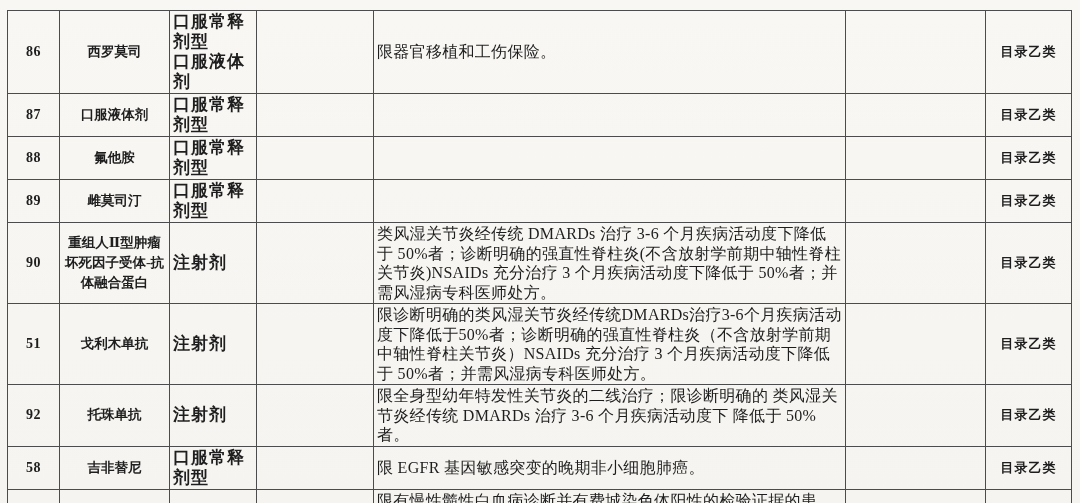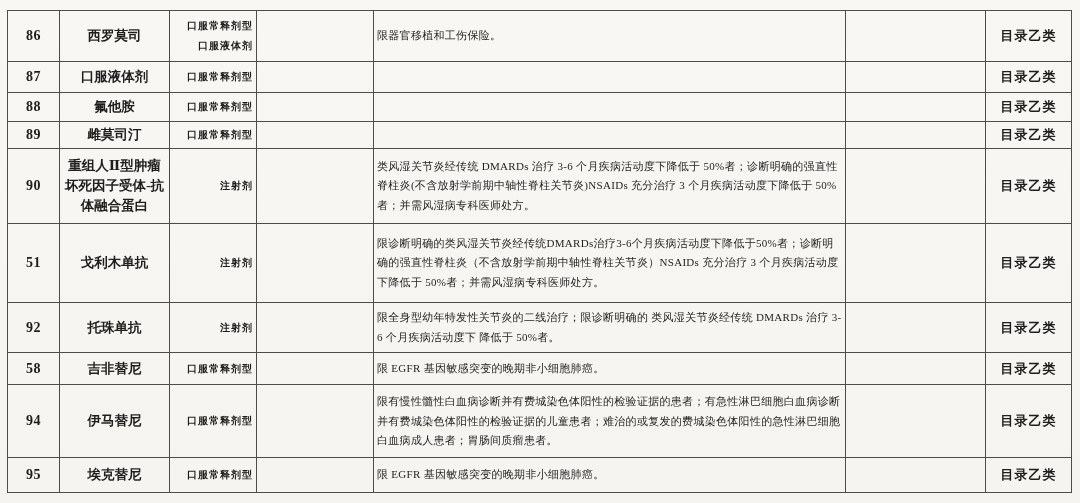--- a/index.html
+++ b/index.html
@@ -41,30 +41,30 @@
     letter-spacing: 0.5px;
   }
   td.c-name {
     text-align: center;
     font-size: 13.5px;
     font-weight: 600;
     line-height: 20px;
     padding: 1px 2px;
   }
   td.c-form {
-    text-align: right;
-    font-size: 10px;
+    text-align: left;
+    font-size: 17px;
     font-weight: 600;
     line-height: 20px;
     white-space: pre-line;
     letter-spacing: 1px;
   }
   td.c-restr {
     text-align: left;
-    font-size: 11px;
+    font-size: 16px;
     line-height: 19.5px;
     padding: 2px 8px;
     letter-spacing: 0.3px;
   }
   td.c-cat {
     text-align: center;
     font-size: 13px;
     font-weight: 700;
     letter-spacing: 1px;
     margin-top: 24px;

